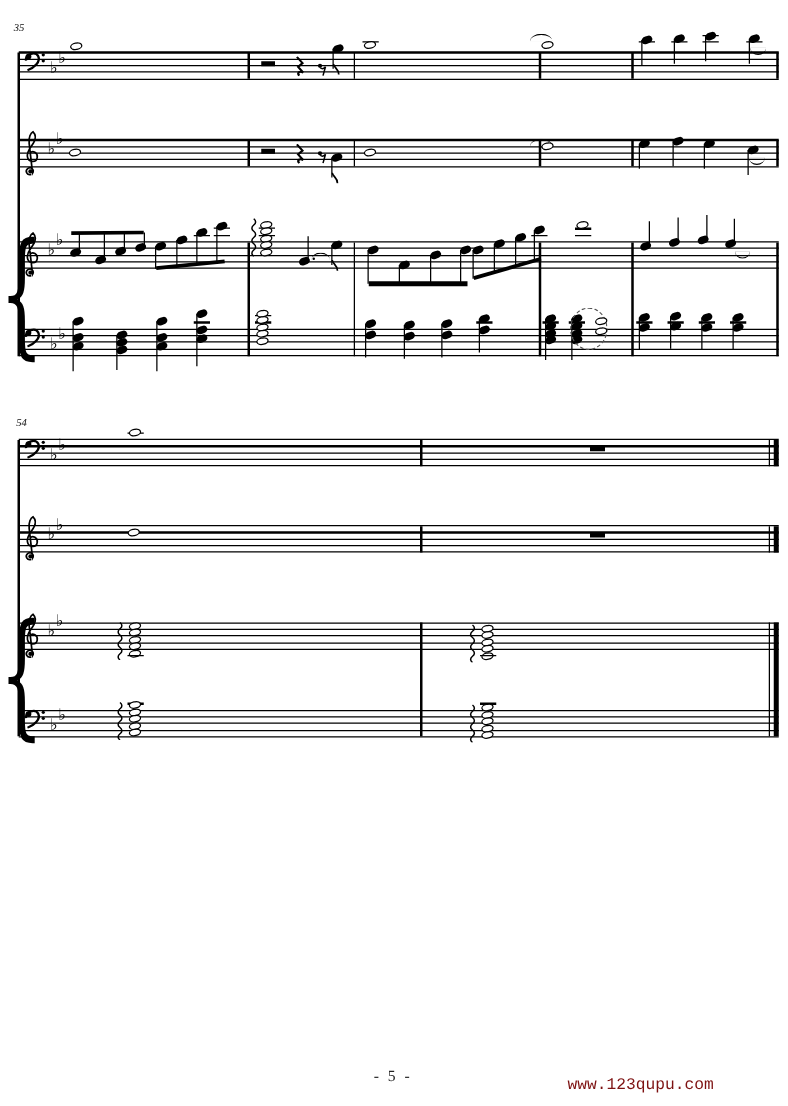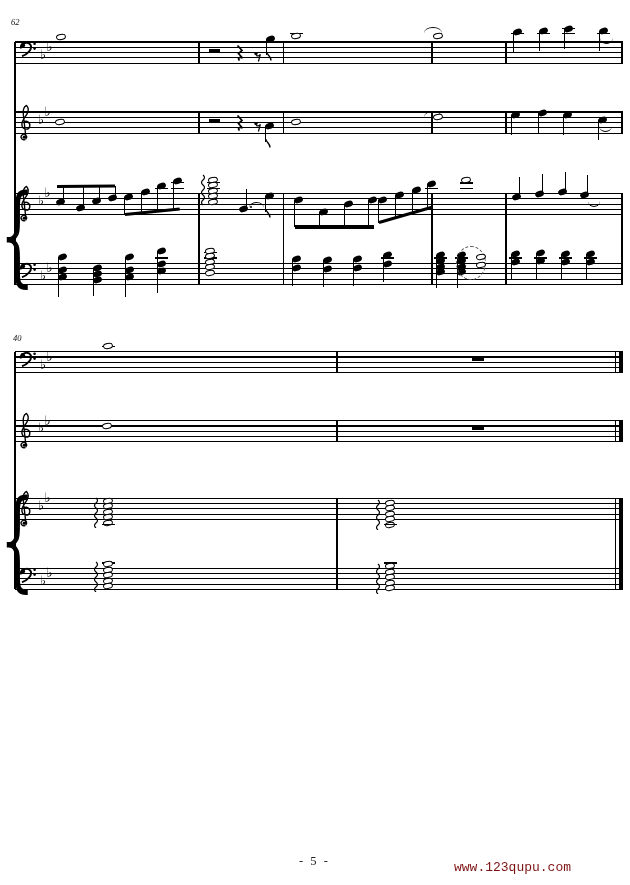--- a/index.html
+++ b/index.html
@@ -23,21 +23,21 @@
   .footer-text{position:absolute;white-space:nowrap;}
   .site-name{font-family:"DejaVu Sans",sans-serif;font-size:16.5px;font-weight:600;letter-spacing:1.5px;}
   .page-num{font-family:"Liberation Serif",serif;font-size:12.5px;letter-spacing:2px;}
   .site-url{font-family:"Liberation Mono",monospace;font-size:13px;}
 </style>
 </head>
 <body>
 
 <div class="page">
   <div id="score">
-      <div class="mnum" style="left: 11px; top: 17px;">62</div>
+      <div class="mnum" style="left: 11px; top: 17px;">35</div>
       <div class="ink" style="left: 15px; top: 41.45px; width: 608px; height: 1.1px;"></div>
       <div class="ink" style="left: 15px; top: 46.75px; width: 608px; height: 1.1px;"></div>
       <div class="ink" style="left: 15px; top: 52.05px; width: 608px; height: 1.1px;"></div>
       <div class="ink" style="left: 15px; top: 57.35px; width: 608px; height: 1.1px;"></div>
       <div class="ink" style="left: 15px; top: 62.65px; width: 608px; height: 1.1px;"></div>
       <div class="ink" style="left: 15px; top: 111.45px; width: 608px; height: 1.1px;"></div>
       <div class="ink" style="left: 15px; top: 116.75px; width: 608px; height: 1.1px;"></div>
       <div class="ink" style="left: 15px; top: 122.05px; width: 608px; height: 1.1px;"></div>
       <div class="ink" style="left: 15px; top: 127.35px; width: 608px; height: 1.1px;"></div>
       <div class="ink" style="left: 15px; top: 132.65px; width: 608px; height: 1.1px;"></div>
@@ -286,21 +286,21 @@
       <div class="nh-f" style="left: 535.8px; top: 257.7px; width: 8.5px; height: 5.7px;"></div>
       <div class="ink" style="left: 535.75px; top: 252.5px; width: 1.3px; height: 26px;"></div>
       <div class="ink" style="left: 558.5px; top: 257.4px; width: 13px; height: 1.2px;"></div>
       <div class="nh-f" style="left: 560.8px; top: 251.2px; width: 8.5px; height: 5.7px;"></div>
       <div class="nh-f" style="left: 560.8px; top: 259.2px; width: 8.5px; height: 5.7px;"></div>
       <div class="ink" style="left: 560.75px; top: 254px; width: 1.3px; height: 26px;"></div>
       <div class="ink" style="left: 583.5px; top: 257.4px; width: 13px; height: 1.2px;"></div>
       <div class="nh-f" style="left: 585.8px; top: 251.2px; width: 8.5px; height: 5.7px;"></div>
       <div class="nh-f" style="left: 585.8px; top: 259.2px; width: 8.5px; height: 5.7px;"></div>
       <div class="ink" style="left: 585.75px; top: 254px; width: 1.3px; height: 26px;"></div>
-      <div class="mnum" style="left: 13px; top: 333px;">40</div>
+      <div class="mnum" style="left: 13px; top: 333px;">54</div>
       <div class="ink" style="left: 15px; top: 351.15px; width: 608px; height: 1.1px;"></div>
       <div class="ink" style="left: 15px; top: 356.45px; width: 608px; height: 1.1px;"></div>
       <div class="ink" style="left: 15px; top: 361.75px; width: 608px; height: 1.1px;"></div>
       <div class="ink" style="left: 15px; top: 367.05px; width: 608px; height: 1.1px;"></div>
       <div class="ink" style="left: 15px; top: 372.35px; width: 608px; height: 1.1px;"></div>
       <div class="ink" style="left: 15px; top: 420.15px; width: 608px; height: 1.1px;"></div>
       <div class="ink" style="left: 15px; top: 425.45px; width: 608px; height: 1.1px;"></div>
       <div class="ink" style="left: 15px; top: 430.75px; width: 608px; height: 1.1px;"></div>
       <div class="ink" style="left: 15px; top: 436.05px; width: 608px; height: 1.1px;"></div>
       <div class="ink" style="left: 15px; top: 441.35px; width: 608px; height: 1.1px;"></div>

